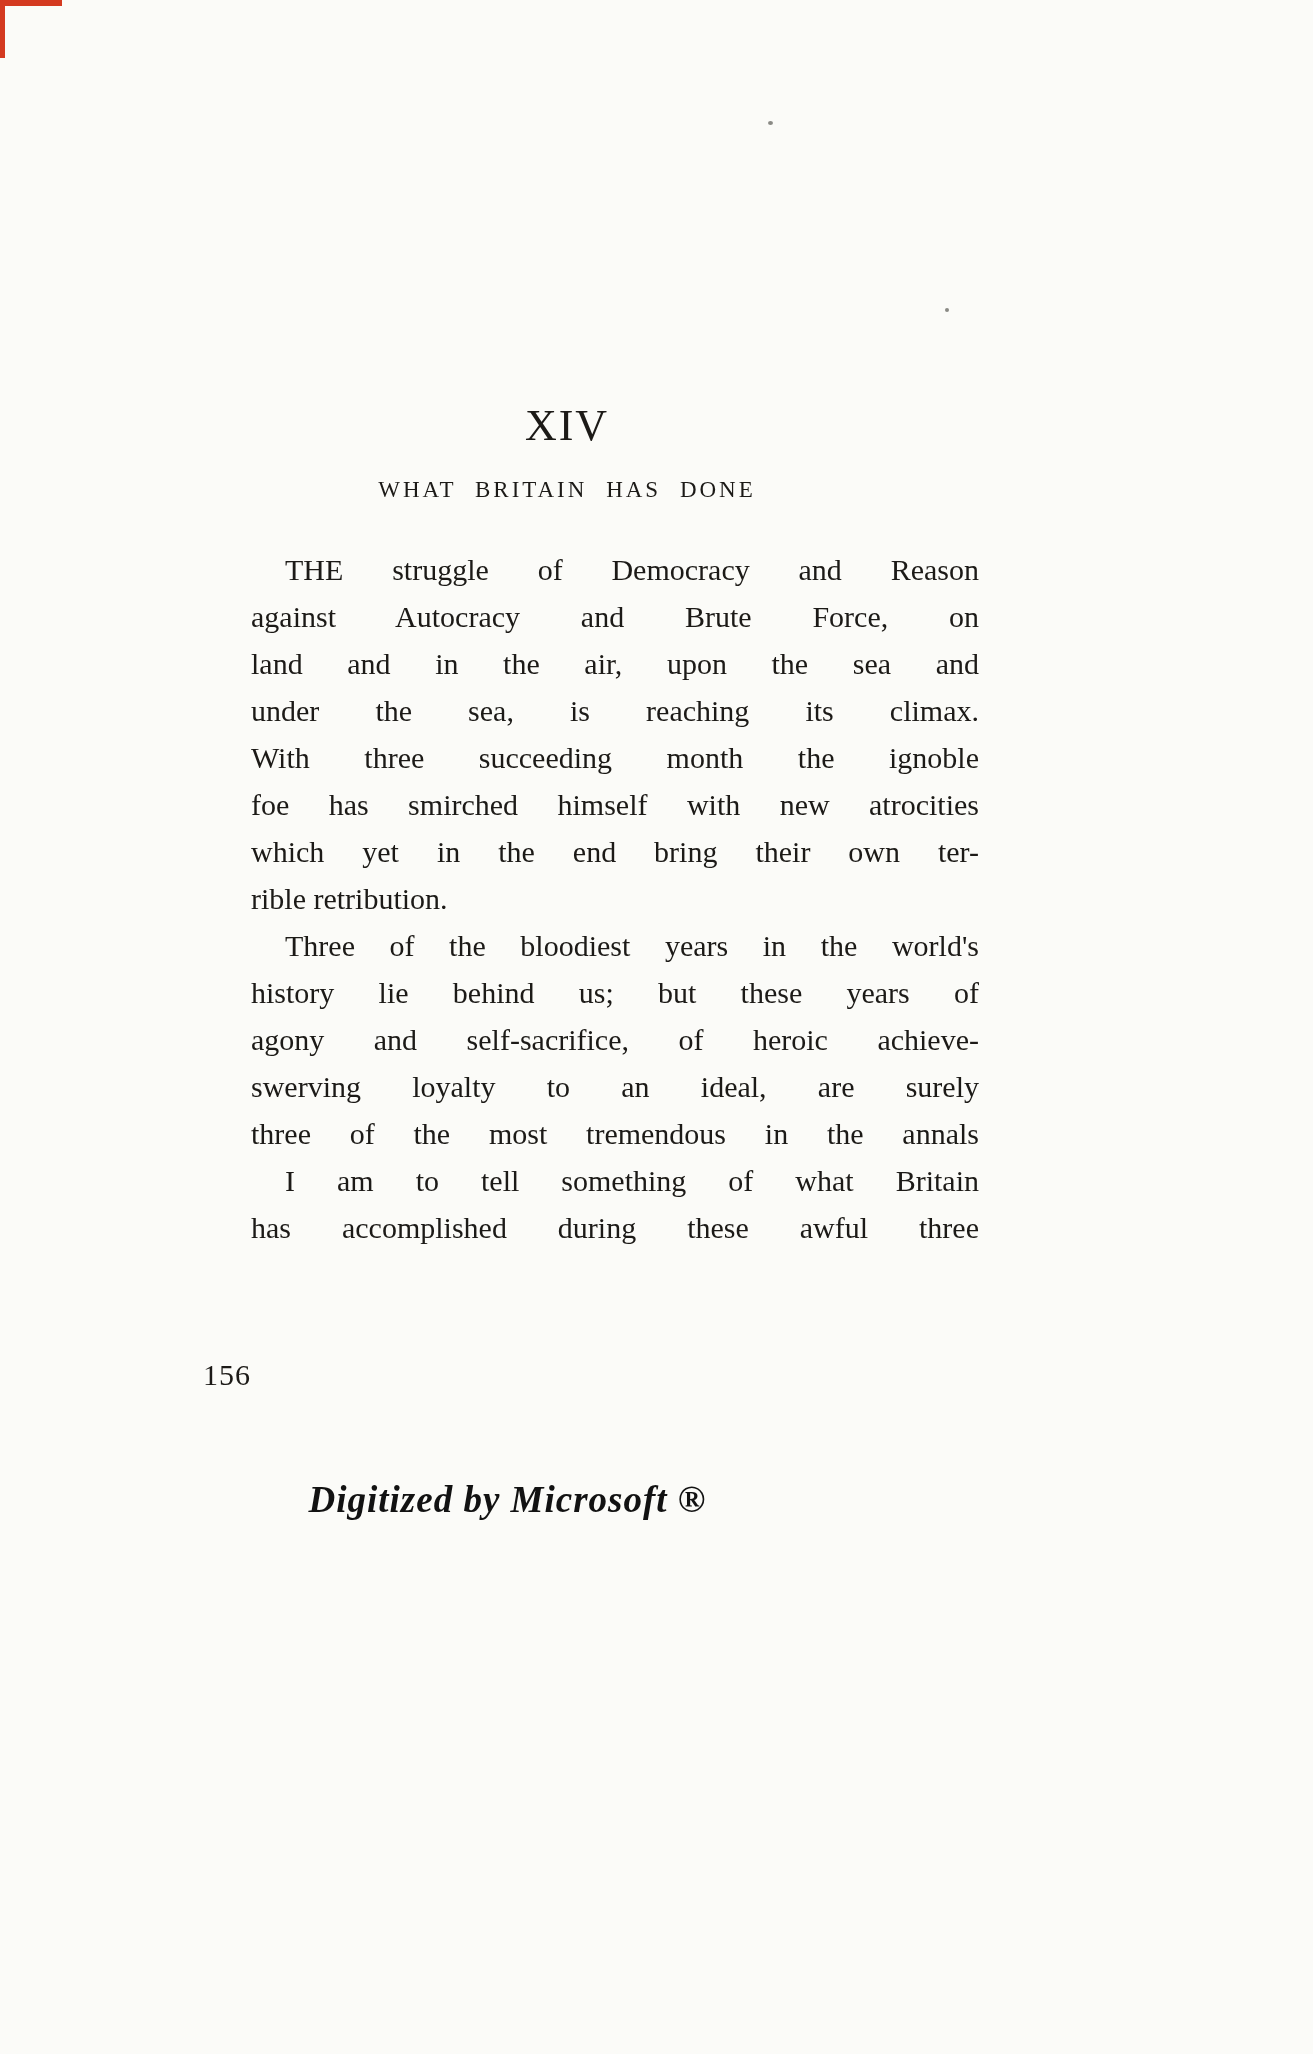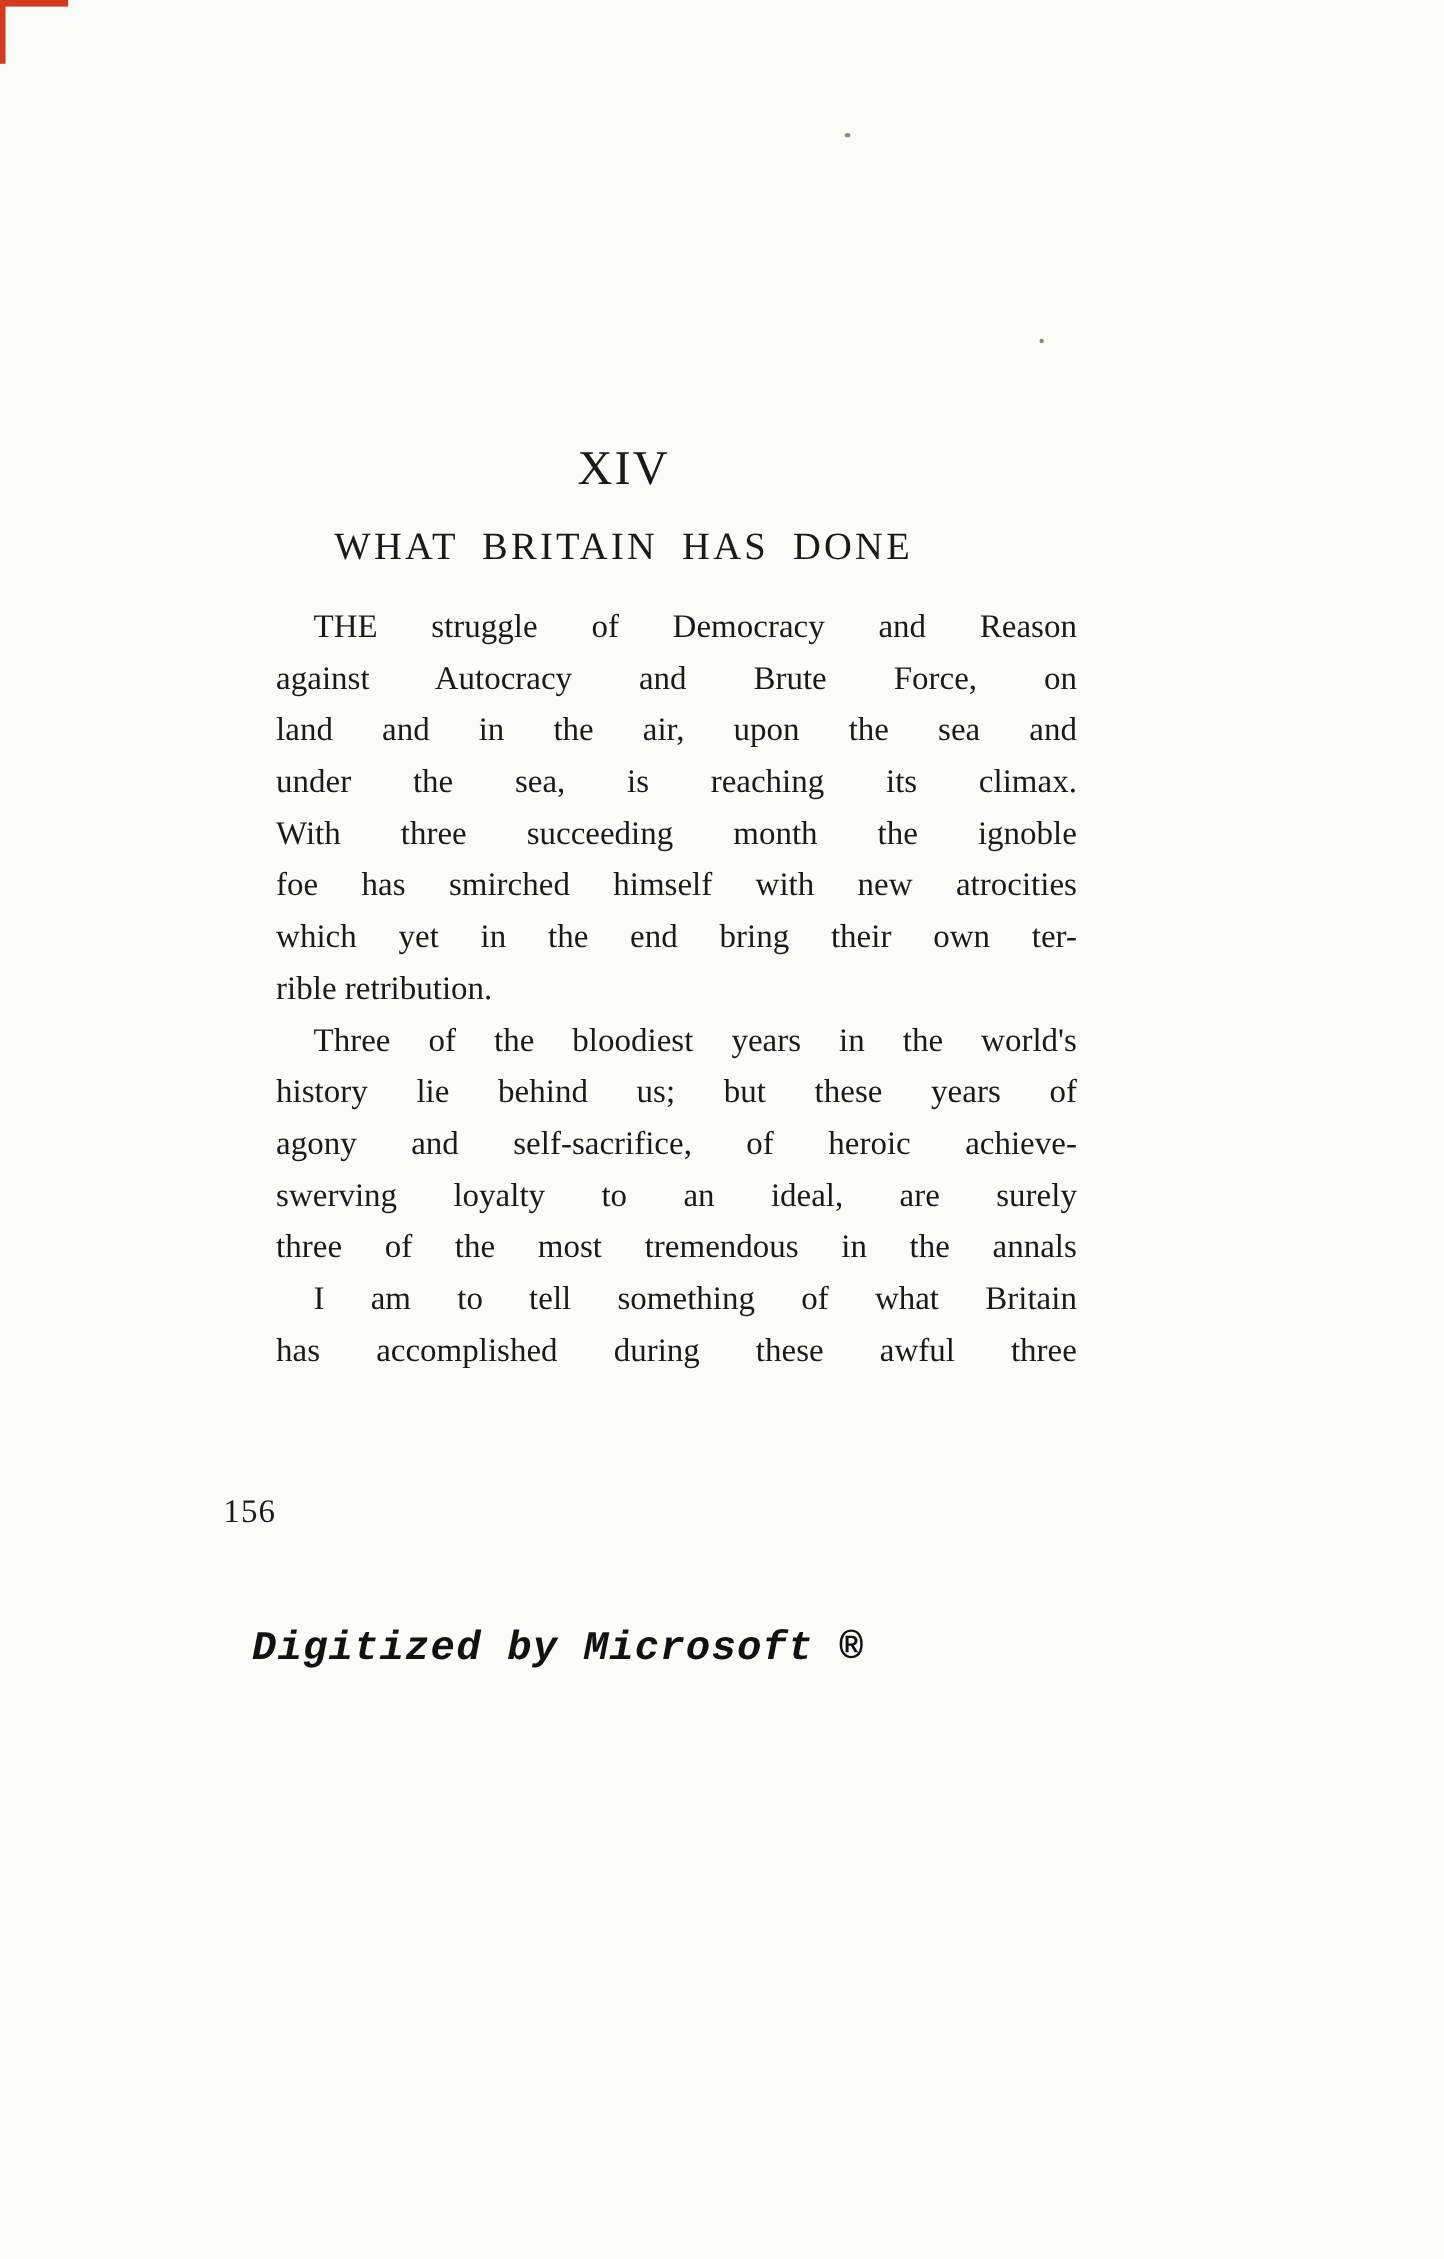--- a/index.html
+++ b/index.html
@@ -60,21 +60,21 @@
     letter-spacing: 2px;
     color: var(--ink, #1c1a17);
   }
 
   .chapter-title {
     position: absolute;
     top: 477px;
     left: 0;
     width: 100%;
     text-align: center;
-    font-size: 35px;
+    font-size: 23px;
     font-weight: normal;
     letter-spacing: 3px;
     word-spacing: 10px;
     color: var(--ink, #1c1a17);
   }
 
   .body-text {
     position: absolute;
     top: 546px;
     left: 0;
@@ -106,21 +106,21 @@
     letter-spacing: 1px;
     color: var(--ink, #1c1a17);
   }
 
   .stamp {
     position: absolute;
     top: 1478px;
     left: 0;
     width: 1015px;
     text-align: center;
-    font-family: Liberation Mono, monospace;
+    font-family: Liberation Serif, serif;
     font-size: 37px;
     font-weight: bold;
     font-style: italic;
     letter-spacing: 1px;
     color: #121212;
   }
 </style>
 </head>
 <body>
 

